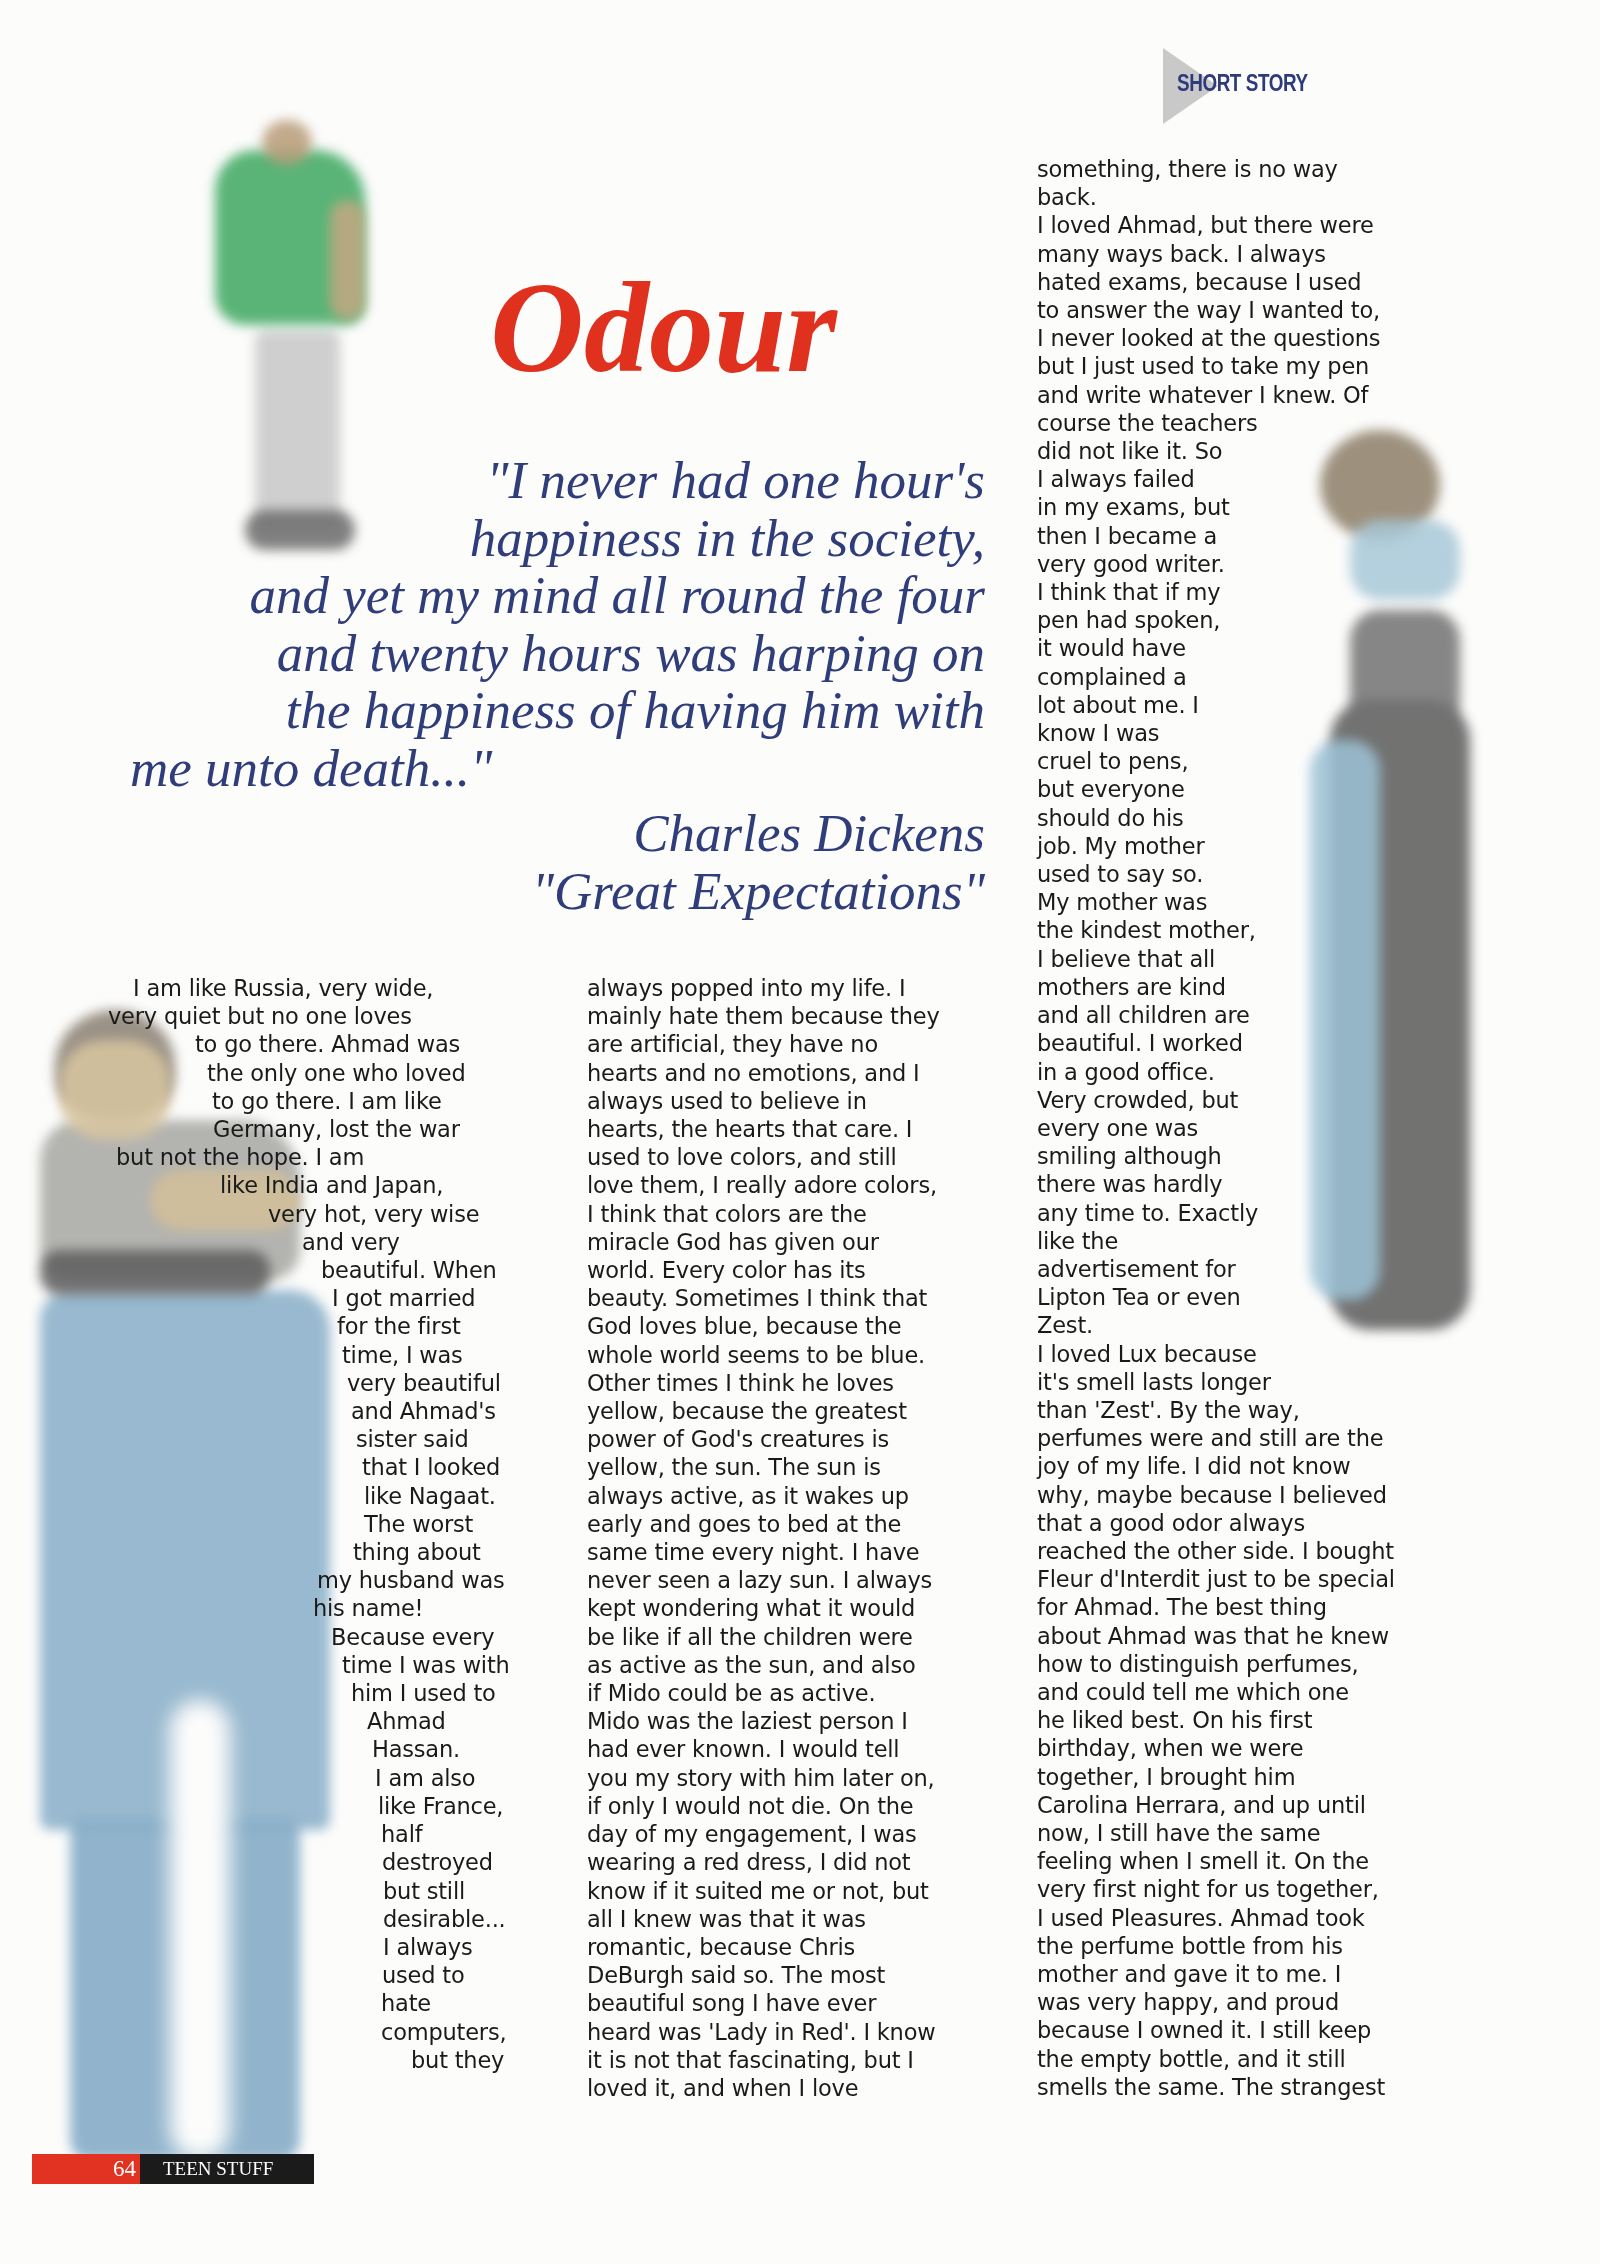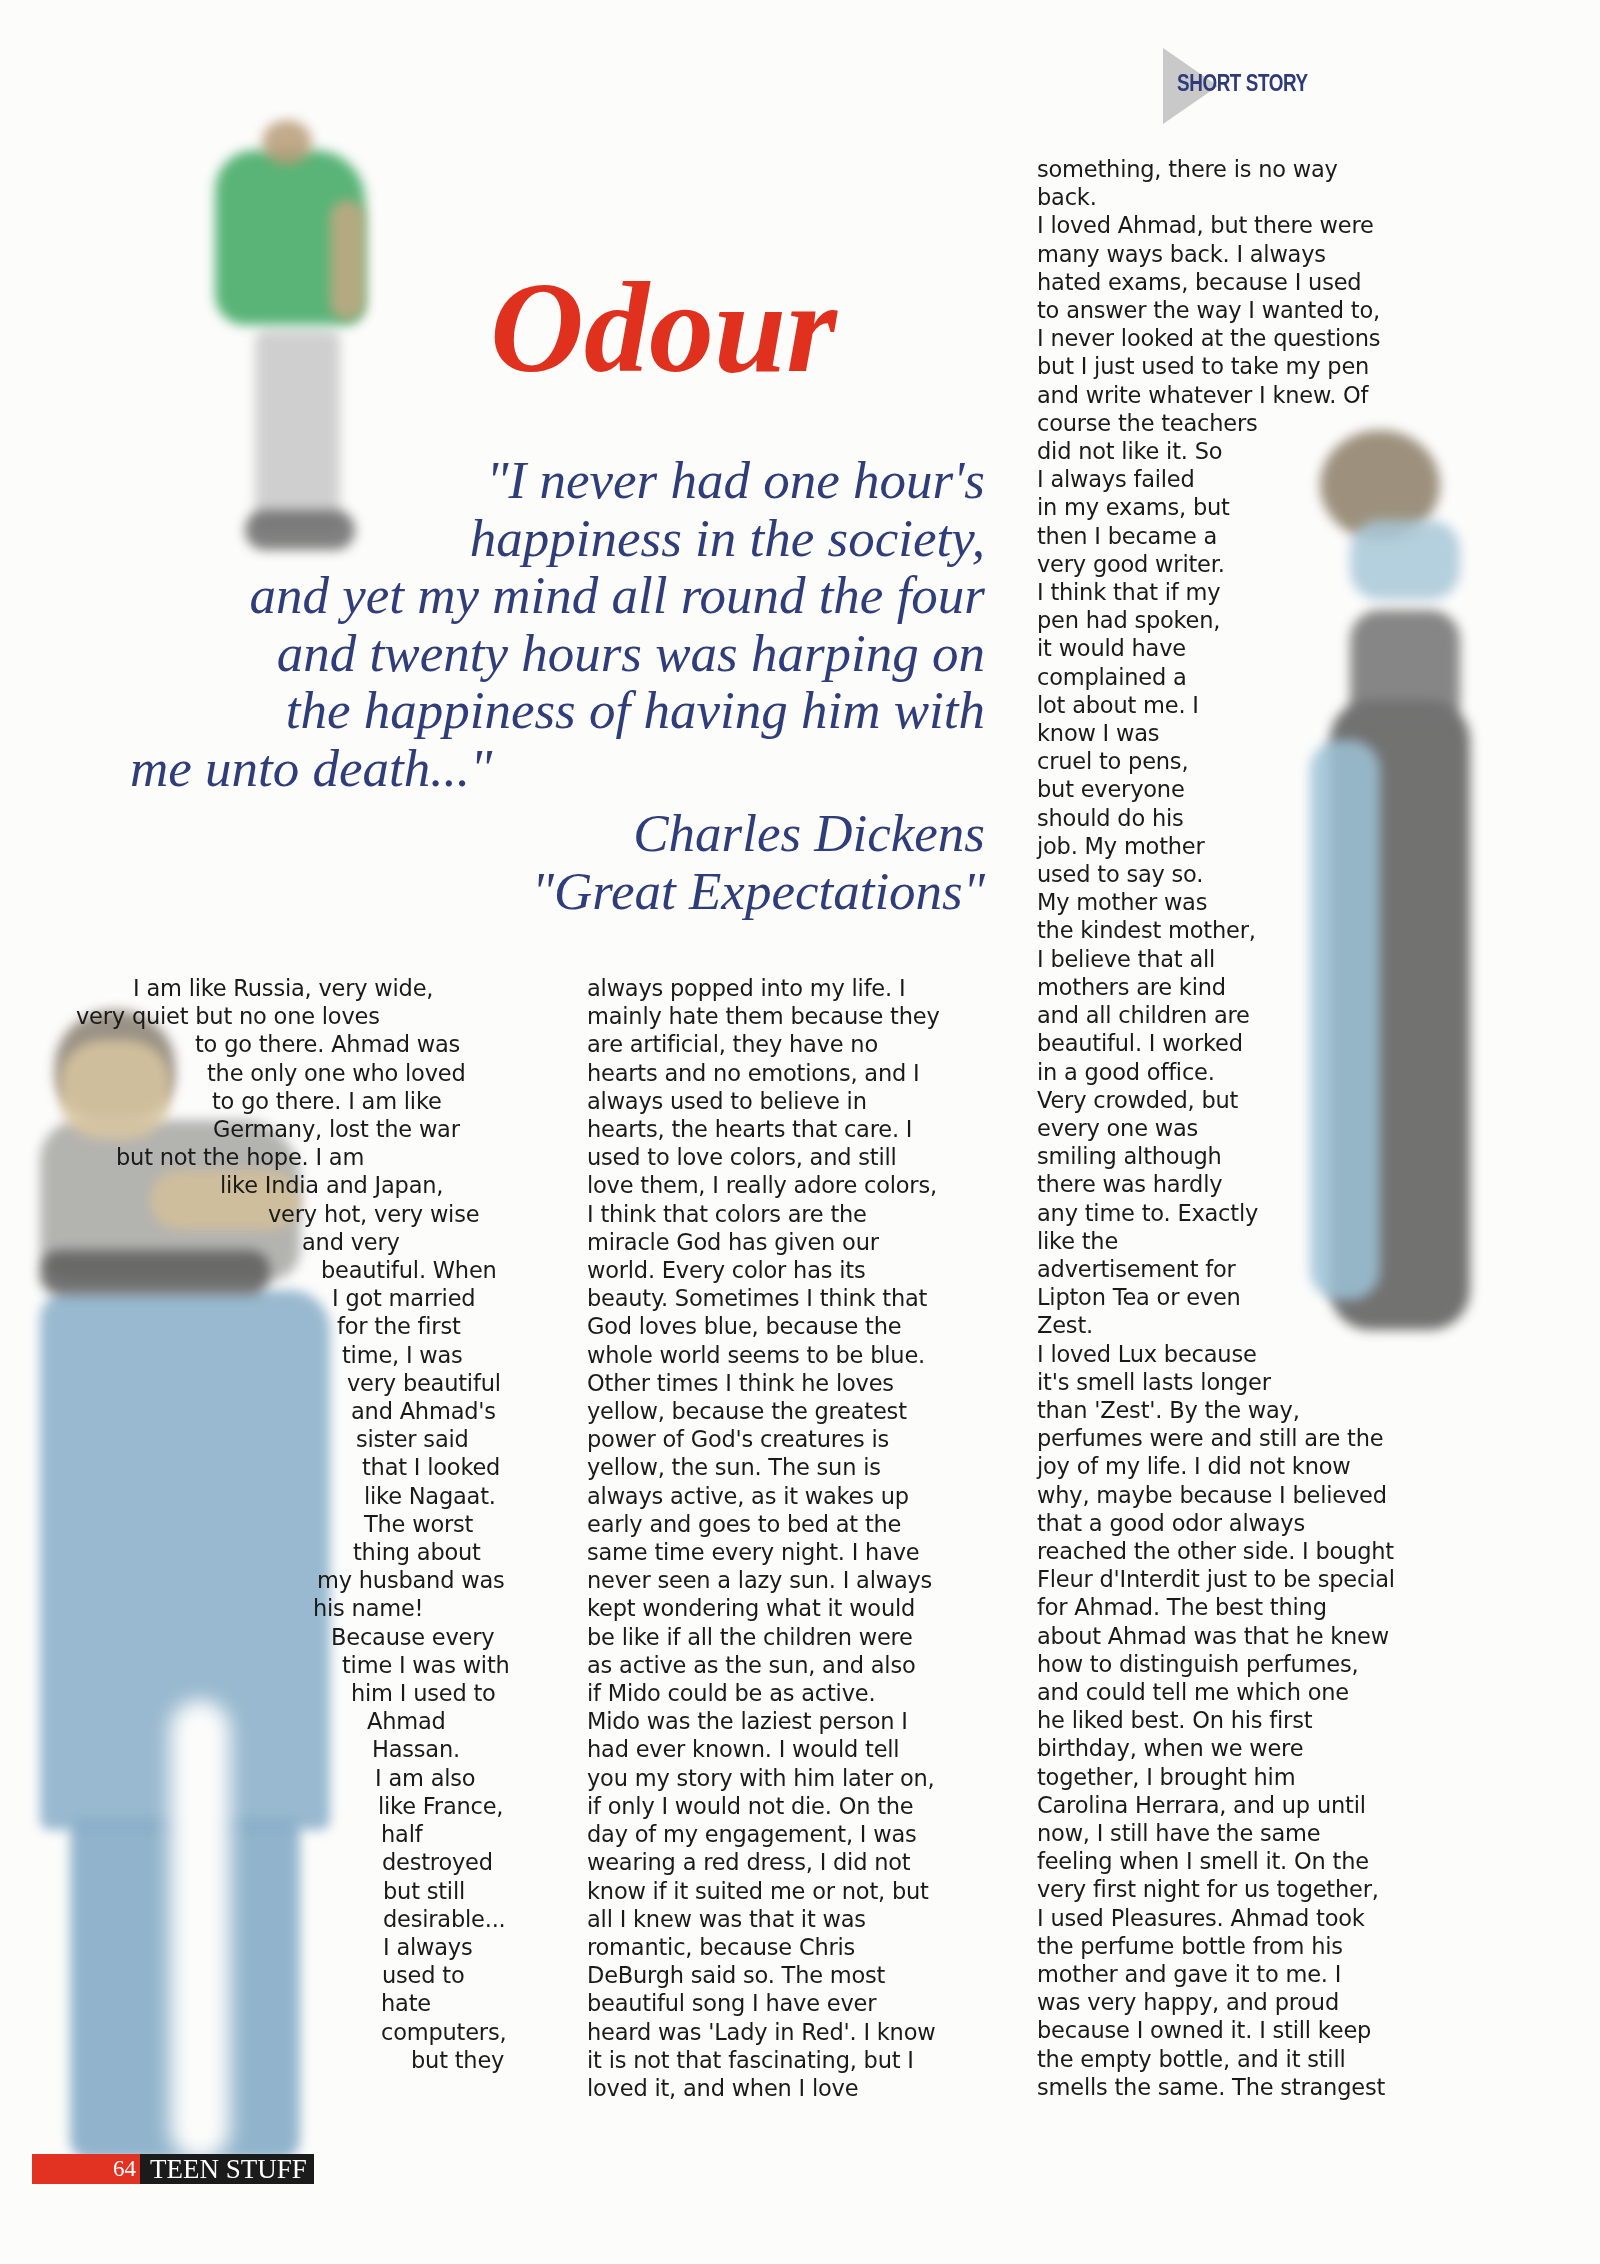--- a/index.html
+++ b/index.html
@@ -88,22 +88,22 @@
     .footer { position: absolute; left: 32px; top: 2154px; height: 30px; }
     .footer-page {
       position: absolute; left: 0; top: 0; width: 108px; height: 30px;
       background: #e23222; color: #fff;
       font-family: "Liberation Serif", serif; font-size: 23px;
       text-align: right; padding-right: 4px; box-sizing: border-box; line-height: 30px;
     }
     .footer-mag {
       position: absolute; left: 108px; top: 0; width: 174px; height: 30px;
       background: #1b1b1b; color: #fff;
-      font-family: "Liberation Serif", serif; font-size: 27px;
-      line-height: 30px; padding-left: 10px; box-sizing: border-box; white-space: nowrap;
+      font-family: "Liberation Serif", serif; font-size: 19px;
+      line-height: 30px; padding-left: 23px; box-sizing: border-box; white-space: nowrap;
     }
   </style>
 </head>
 <body>
 
 <div class="page">
 
   <div>
     <div class="fig fig-top-legs"></div>
     <div class="fig fig-top-shirt"></div>
@@ -142,21 +142,21 @@
     <div>and yet my mind all round the four</div>
     <div>and twenty hours was harping on</div>
     <div>the happiness of having him with</div>
     <div class="q-left">me unto death..."</div>
     <div class="attrib">Charles Dickens</div>
     <div>"Great Expectations"</div>
   </div>
 
   <div class="col col-1" id="col1">
       <div class="ln" style="padding-left: 133px;">I am like Russia, very wide,</div>
-      <div class="ln" style="padding-left: 76px;">very quiet but no one loves</div>
+      <div class="ln" style="padding-left: 108px;">very quiet but no one loves</div>
       <div class="ln" style="padding-left: 195px;">to go there. Ahmad was</div>
       <div class="ln" style="padding-left: 207px;">the only one who loved</div>
       <div class="ln" style="padding-left: 212px;">to go there. I am like</div>
       <div class="ln" style="padding-left: 213px;">Germany, lost the war</div>
       <div class="ln" style="padding-left: 116px;">but not the hope. I am</div>
       <div class="ln" style="padding-left: 220px;">like India and Japan,</div>
       <div class="ln" style="padding-left: 268px;">very hot, very wise</div>
       <div class="ln" style="padding-left: 302px;">and very</div>
       <div class="ln" style="padding-left: 321px;">beautiful. When</div>
       <div class="ln" style="padding-left: 332px;">I got married</div>

